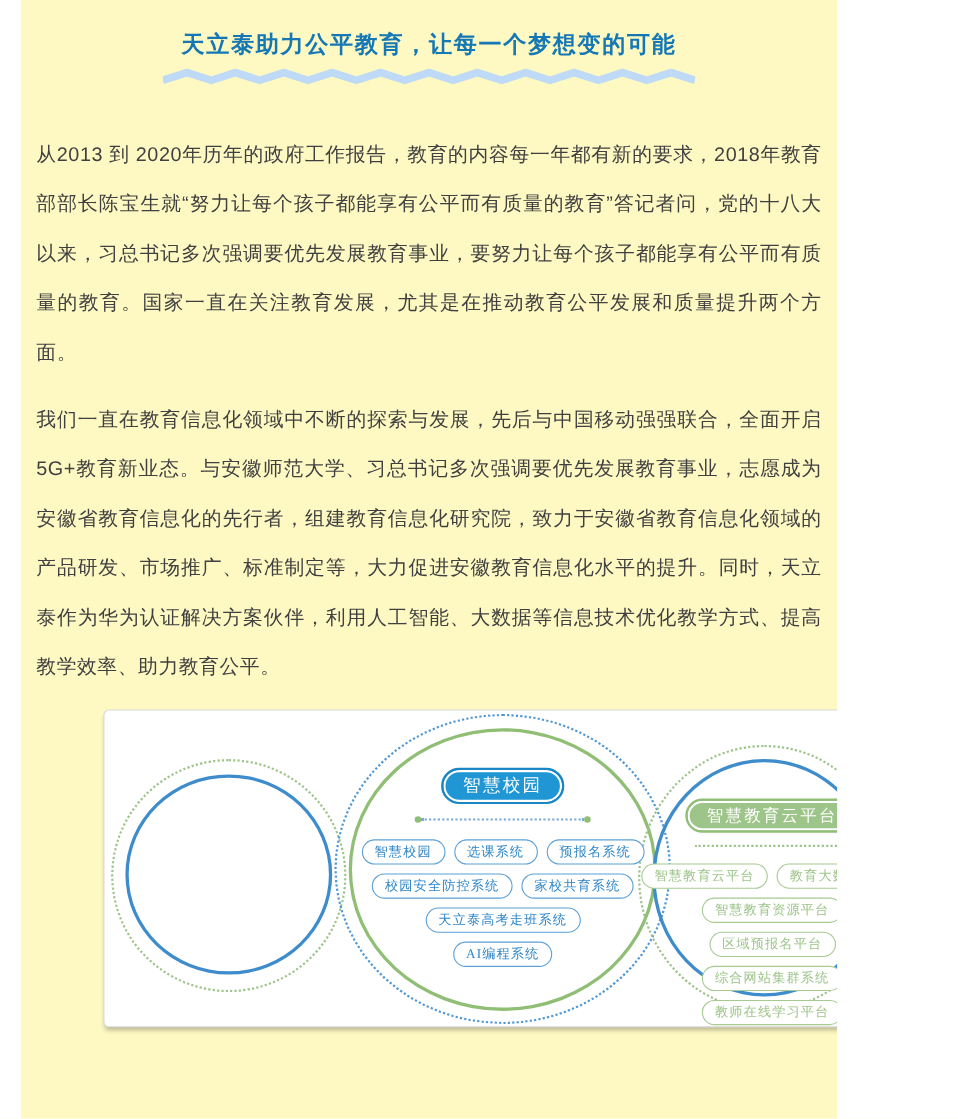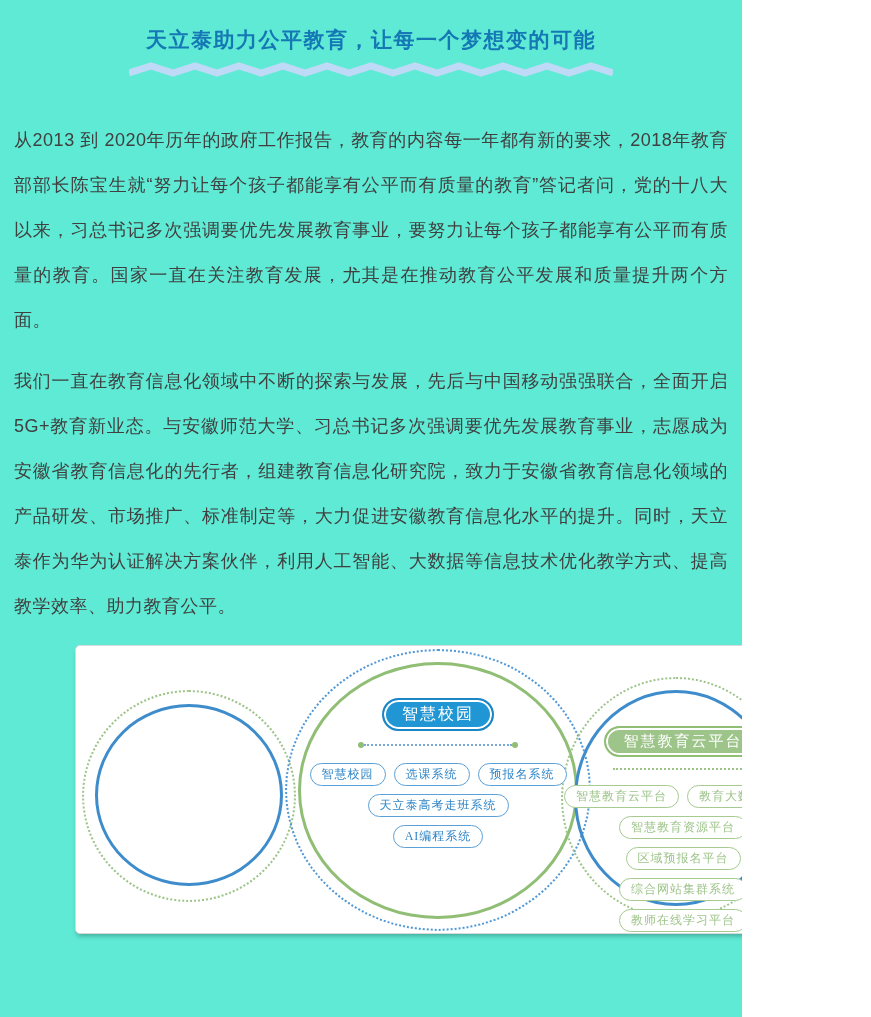--- a/index.html
+++ b/index.html
@@ -5,23 +5,24 @@
   html, body {
     margin: 0;
     padding: 0;
     background: #ffffff;
     width: 871px;
     font-family: "Liberation Sans", sans-serif;
   }
   .page {
     width: 742px;
     height: 1017px;
-    background: #5eead4;
+    background: #fef9c3;
     overflow: hidden;
     position: relative;
+    margin-left: 19px;
   }
 
   
   .article-title {
     padding-top: 26px;
     text-align: center;
     font-size: 21px;
     font-weight: bold;
     letter-spacing: 1.5px;
     color: #1578b5;
@@ -169,20 +170,24 @@
         <span class="dot green"></span>
           <span class="line"></span>
           <span class="dot green"></span>
       </div>
       <div class="prow first">
         <span class="pill b">智慧校园</span>
         <span class="pill b">选课系统</span>
         <span class="pill b">预报名系统</span>
       </div>
       <div class="prow">
+        <span class="pill b">校园安全防控系统</span>
+        <span class="pill b">家校共育系统</span>
+      </div>
+      <div class="prow">
           <span class="pill b">天立泰高考走班系统</span>
         </div>
       <div class="prow">
           <span class="pill b">AI编程系统</span>
         </div>
     </div>
 
     <div class="cgroup g3">
       <div class="hpill green">智慧教育云平台</div>
       <div class="divider green-line">

